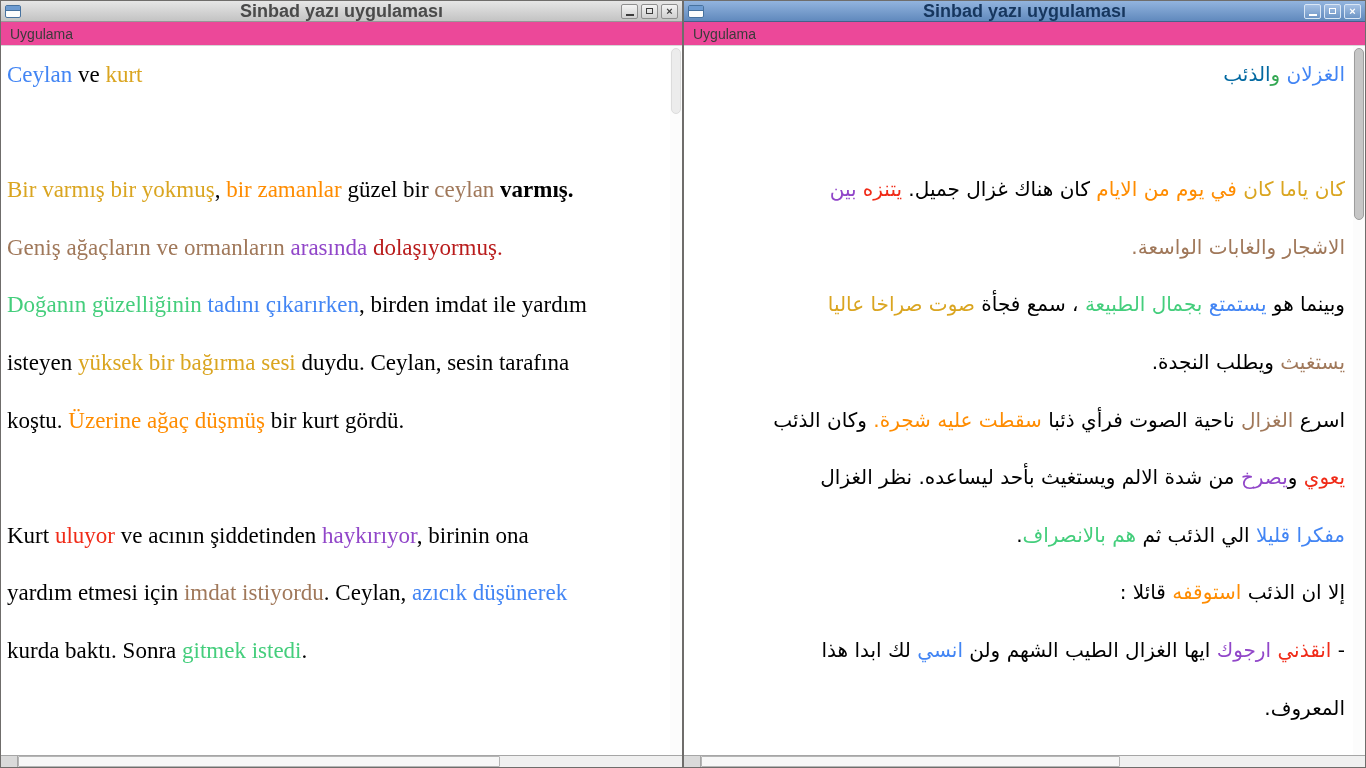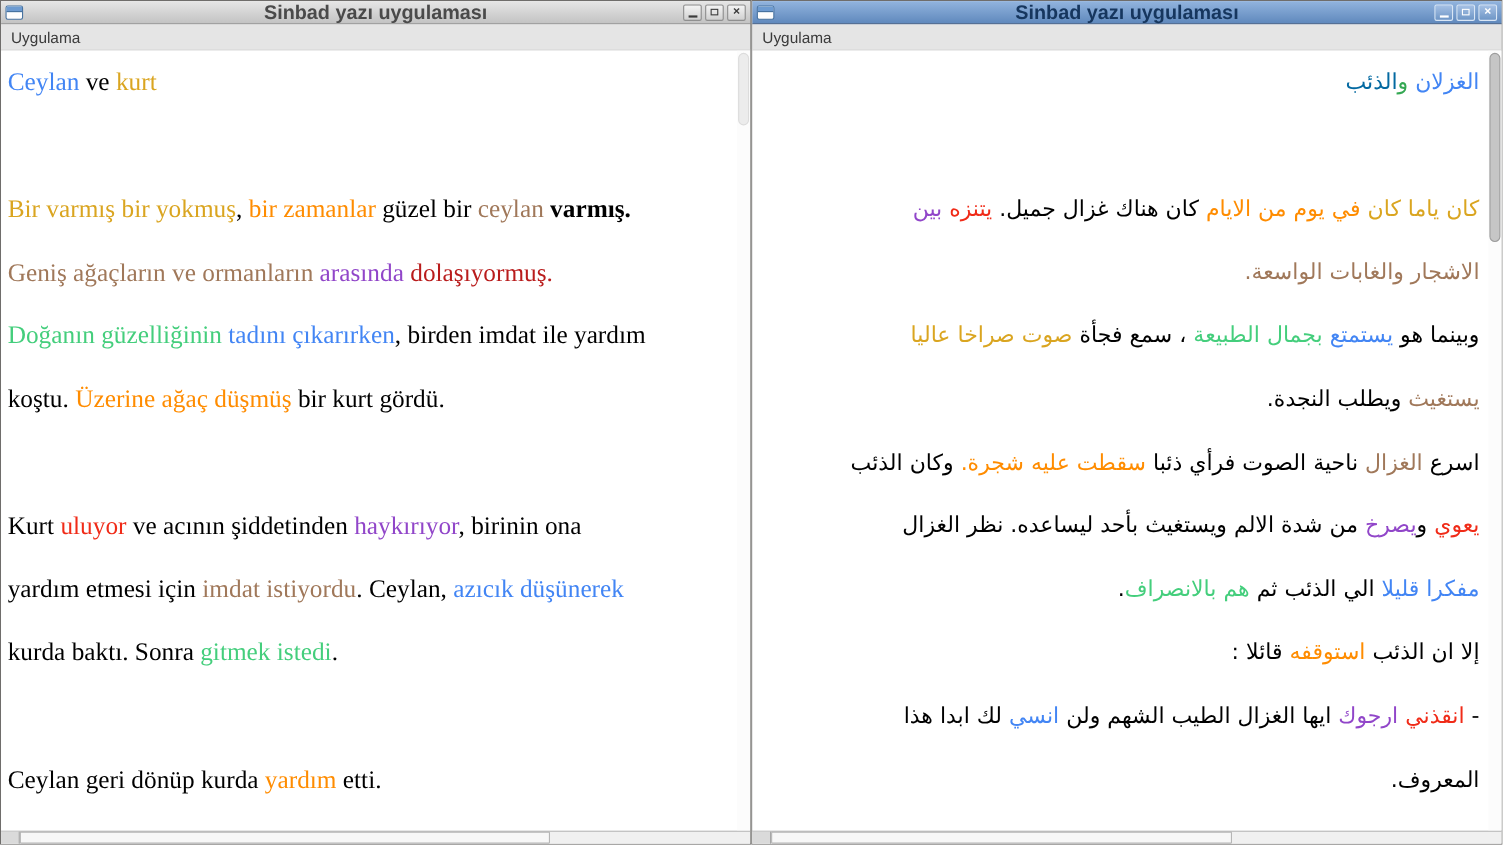--- a/index.html
+++ b/index.html
@@ -21,21 +21,21 @@
             border-bottom:1px solid #47729f;}
   .win-buttons{margin-left:auto;display:flex;gap:3px;z-index:1;}
   .wbtn{width:17px;height:15px;display:flex;align-items:center;justify-content:center;
         border-radius:2px;box-sizing:border-box;font-size:11px;line-height:1;cursor:default;}
   .inactive .wbtn{background:linear-gradient(#f4f4f4,#d0d0d0);border:1px solid #8f8f8f;color:#3c3c3c;}
   .active .wbtn{background:linear-gradient(#a5c0e4,#6e96c6);border:1px solid #d9e6f5;color:#fff;}
   .g-min{display:inline-block;width:8px;height:2px;background:currentColor;margin-top:7px;}
   .g-res{display:inline-block;width:7px;height:6px;border:1px solid currentColor;box-sizing:border-box;}
   .g-close{font-weight:bold;}
   
-  .menubar{height:23px;flex:0 0 23px;background:#e5e5e5;border-bottom:1px solid #d6d6d6;
+  .menubar{height:23px;flex:0 0 23px;background:#ec4899;border-bottom:1px solid #d6d6d6;
            display:flex;align-items:center;padding:0 9px;}
   .menu-item{font-size:14px;color:#3b3b3b;cursor:default;}
   
   .content{flex:1 1 auto;position:relative;overflow:hidden;background:#fff;}
   .lines{position:absolute;top:0;left:0;right:0;}
   .ltr .lines{padding-left:6px;padding-right:16px;}
   .rtl .lines{padding-right:20px;padding-left:6px;direction:rtl;text-align:right;}
   .line{height:57.6px;line-height:57.6px;white-space:pre;overflow:hidden;}
   .ltr .line{font-family:"Liberation Serif",serif;font-size:23px;color:#000;}
   .rtl .line{font-family:"DejaVu Sans",sans-serif;font-size:20px;color:#000;}
@@ -73,20 +73,21 @@
     <div class="menubar">
       <span class="menu-item">Uygulama</span>
     </div>
     <div class="content">
       <div class="lines" id="left-lines">
           <div class="line"><span style="color: rgb(66, 133, 244);">Ceylan</span><span style="color: rgb(0, 0, 0);"> ve </span><span style="color: rgb(218, 165, 32);">kurt</span></div>
           <div class="line"></div>
           <div class="line"><span style="color: rgb(218, 165, 32);">Bir varmış bir yokmuş</span><span style="color: rgb(0, 0, 0);">, </span><span style="color: rgb(255, 140, 0);">bir zamanlar</span><span style="color: rgb(0, 0, 0);"> güzel bir </span><span style="color: rgb(160, 120, 90);">ceylan</span><span style="color: rgb(0, 0, 0); font-weight: bold;"> varmış.</span></div>
           <div class="line"><span style="color: rgb(160, 120, 90);">Geniş ağaçların ve ormanların </span><span style="color: rgb(145, 70, 201);">arasında</span><span style="color: rgb(0, 0, 0);"> </span><span style="color: #b91c1c;">dolaşıyormuş.</span></div>
           <div class="line"><span style="color: rgb(68, 206, 124);">Doğanın güzelliğinin </span><span style="color: rgb(66, 133, 244);">tadını çıkarırken</span><span style="color: rgb(0, 0, 0);">, birden imdat ile yardım</span></div>
+          <div class="line"><span style="color: rgb(0, 0, 0);">isteyen </span><span style="color: rgb(218, 165, 32);">yüksek bir bağırma sesi</span><span style="color: rgb(0, 0, 0);"> duydu. Ceylan, sesin tarafına</span></div>
           <div class="line"><span style="color: rgb(0, 0, 0);">koştu. </span><span style="color: rgb(255, 140, 0);">Üzerine ağaç düşmüş</span><span style="color: rgb(0, 0, 0);"> bir kurt gördü.</span></div>
           <div class="line"></div>
           <div class="line"><span style="color: rgb(0, 0, 0);">Kurt </span><span style="color: rgb(240, 43, 24);">uluyor</span><span style="color: rgb(0, 0, 0);"> ve acının şiddetinden </span><span style="color: rgb(145, 70, 201);">haykırıyor</span><span style="color: rgb(0, 0, 0);">, birinin ona</span></div>
           <div class="line"><span style="color: rgb(0, 0, 0);">yardım etmesi için </span><span style="color: rgb(160, 120, 90);">imdat istiyordu</span><span style="color: rgb(0, 0, 0);">. Ceylan, </span><span style="color: rgb(66, 133, 244);">azıcık düşünerek</span></div>
           <div class="line"><span style="color: rgb(0, 0, 0);">kurda baktı. Sonra </span><span style="color: rgb(68, 206, 124);">gitmek istedi</span><span style="color: rgb(0, 0, 0);">.</span></div>
           <div class="line"></div>
           <div class="line"><span style="color: rgb(0, 0, 0);">Ceylan geri dönüp kurda </span><span style="color: rgb(255, 140, 0);">yardım</span><span style="color: rgb(0, 0, 0);"> etti.</span></div>
         </div>
       <div class="vscroll">
         <div class="vthumb"></div>

